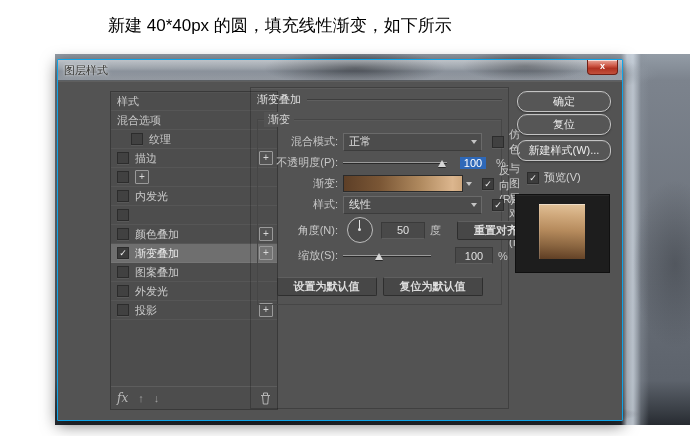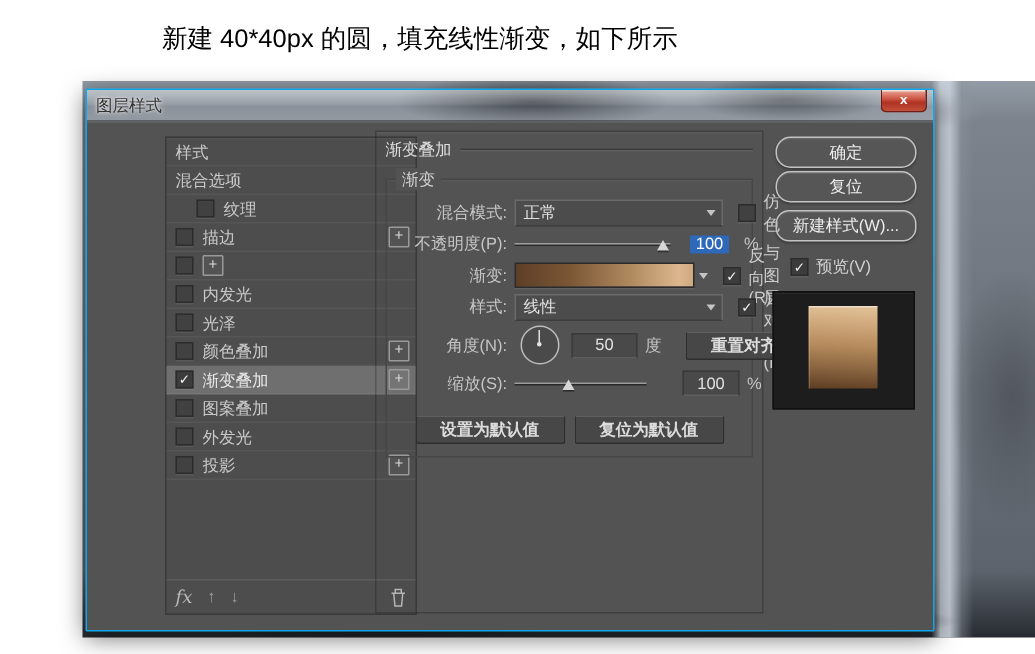--- a/index.html
+++ b/index.html
@@ -219,21 +219,20 @@
   </div>
 
   <div class="s-row">
     <span class="cb"></span>
     <span class="s-label">内发光</span>
     <span class="plusbox" style="visibility: hidden;"></span>
   </div>
 
   <div class="s-row">
     <span class="cb"></span>
-    <span class="s-label">光泽</span>
     <span class="plusbox" style="visibility: hidden;"></span>
   </div>
 
   <div class="s-row">
     <span class="cb"></span>
     <span class="s-label">颜色叠加</span>
     <span class="plusbox">+</span>
   </div>
 
   <div class="s-row selected">

